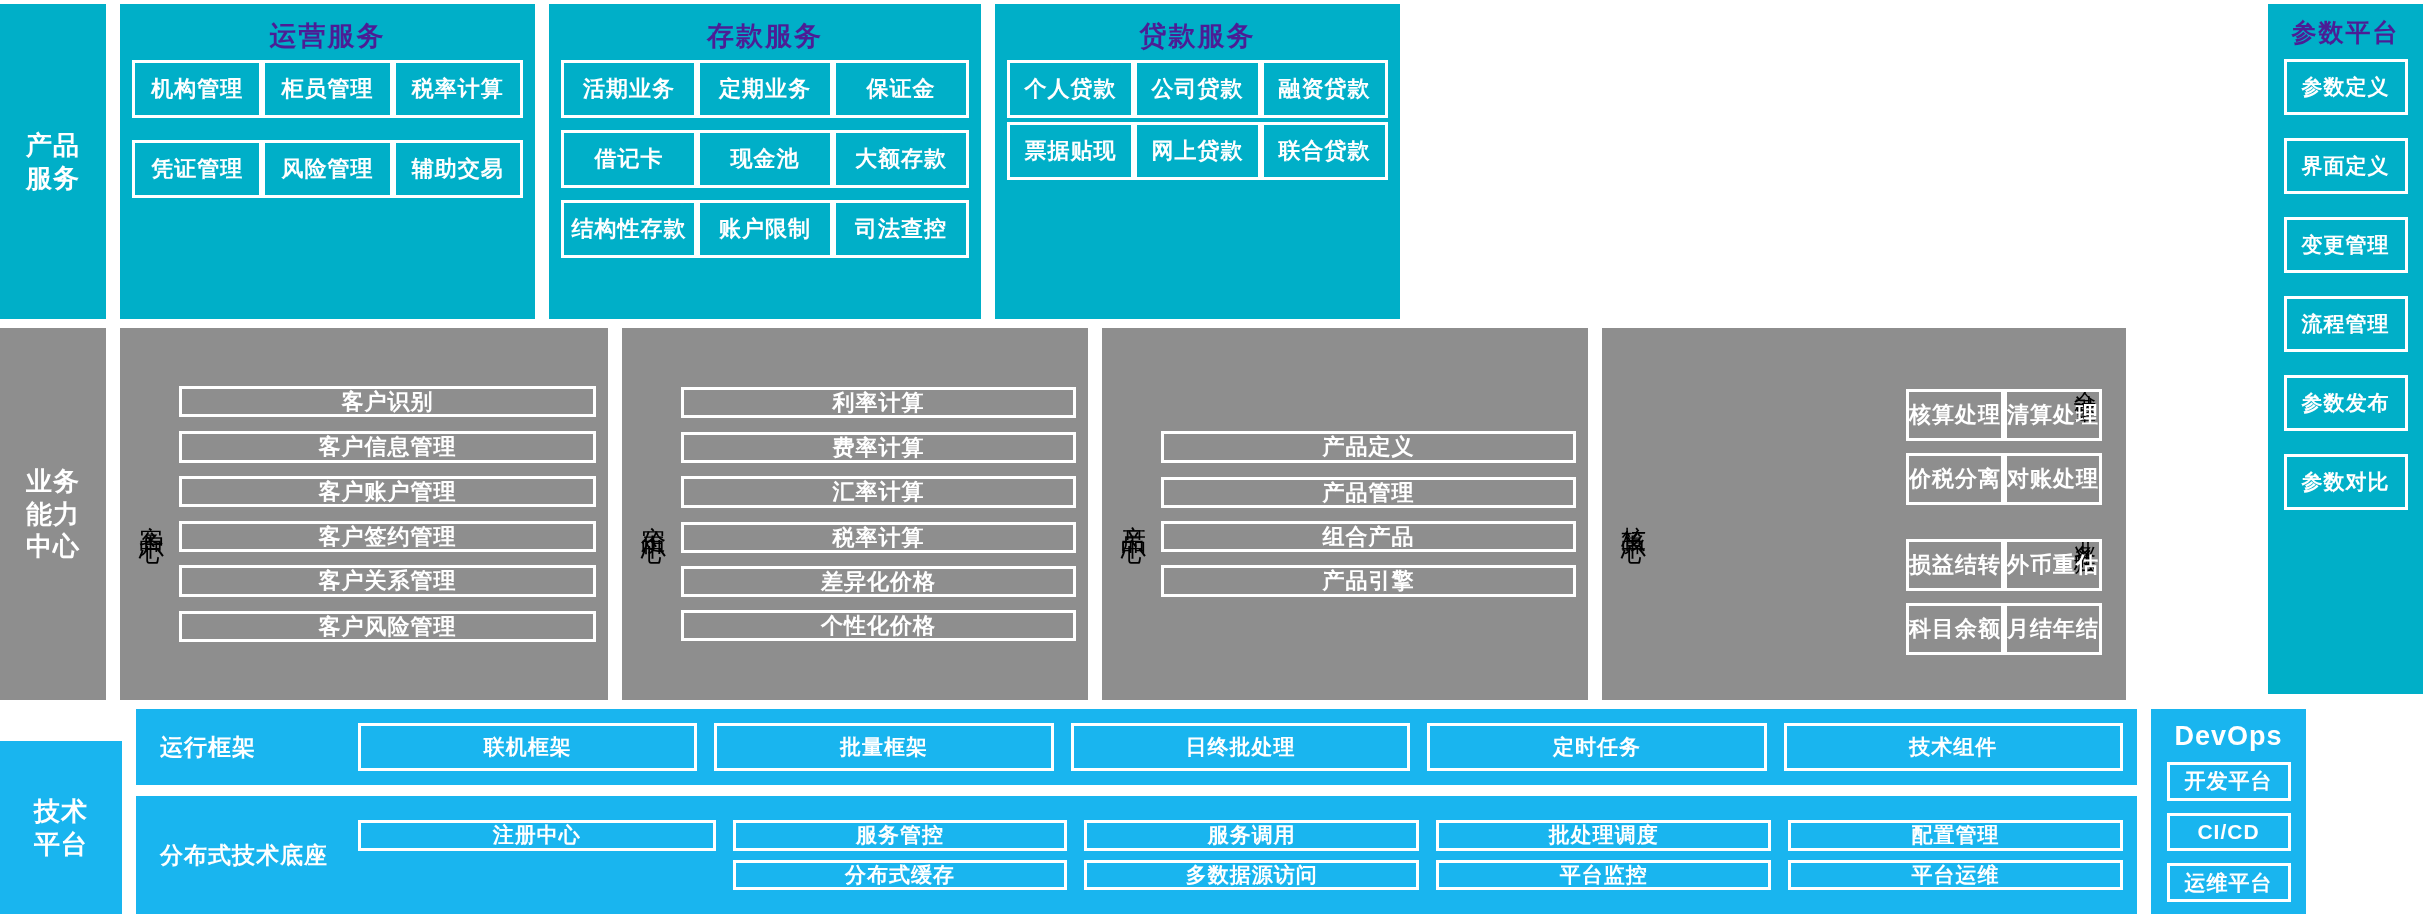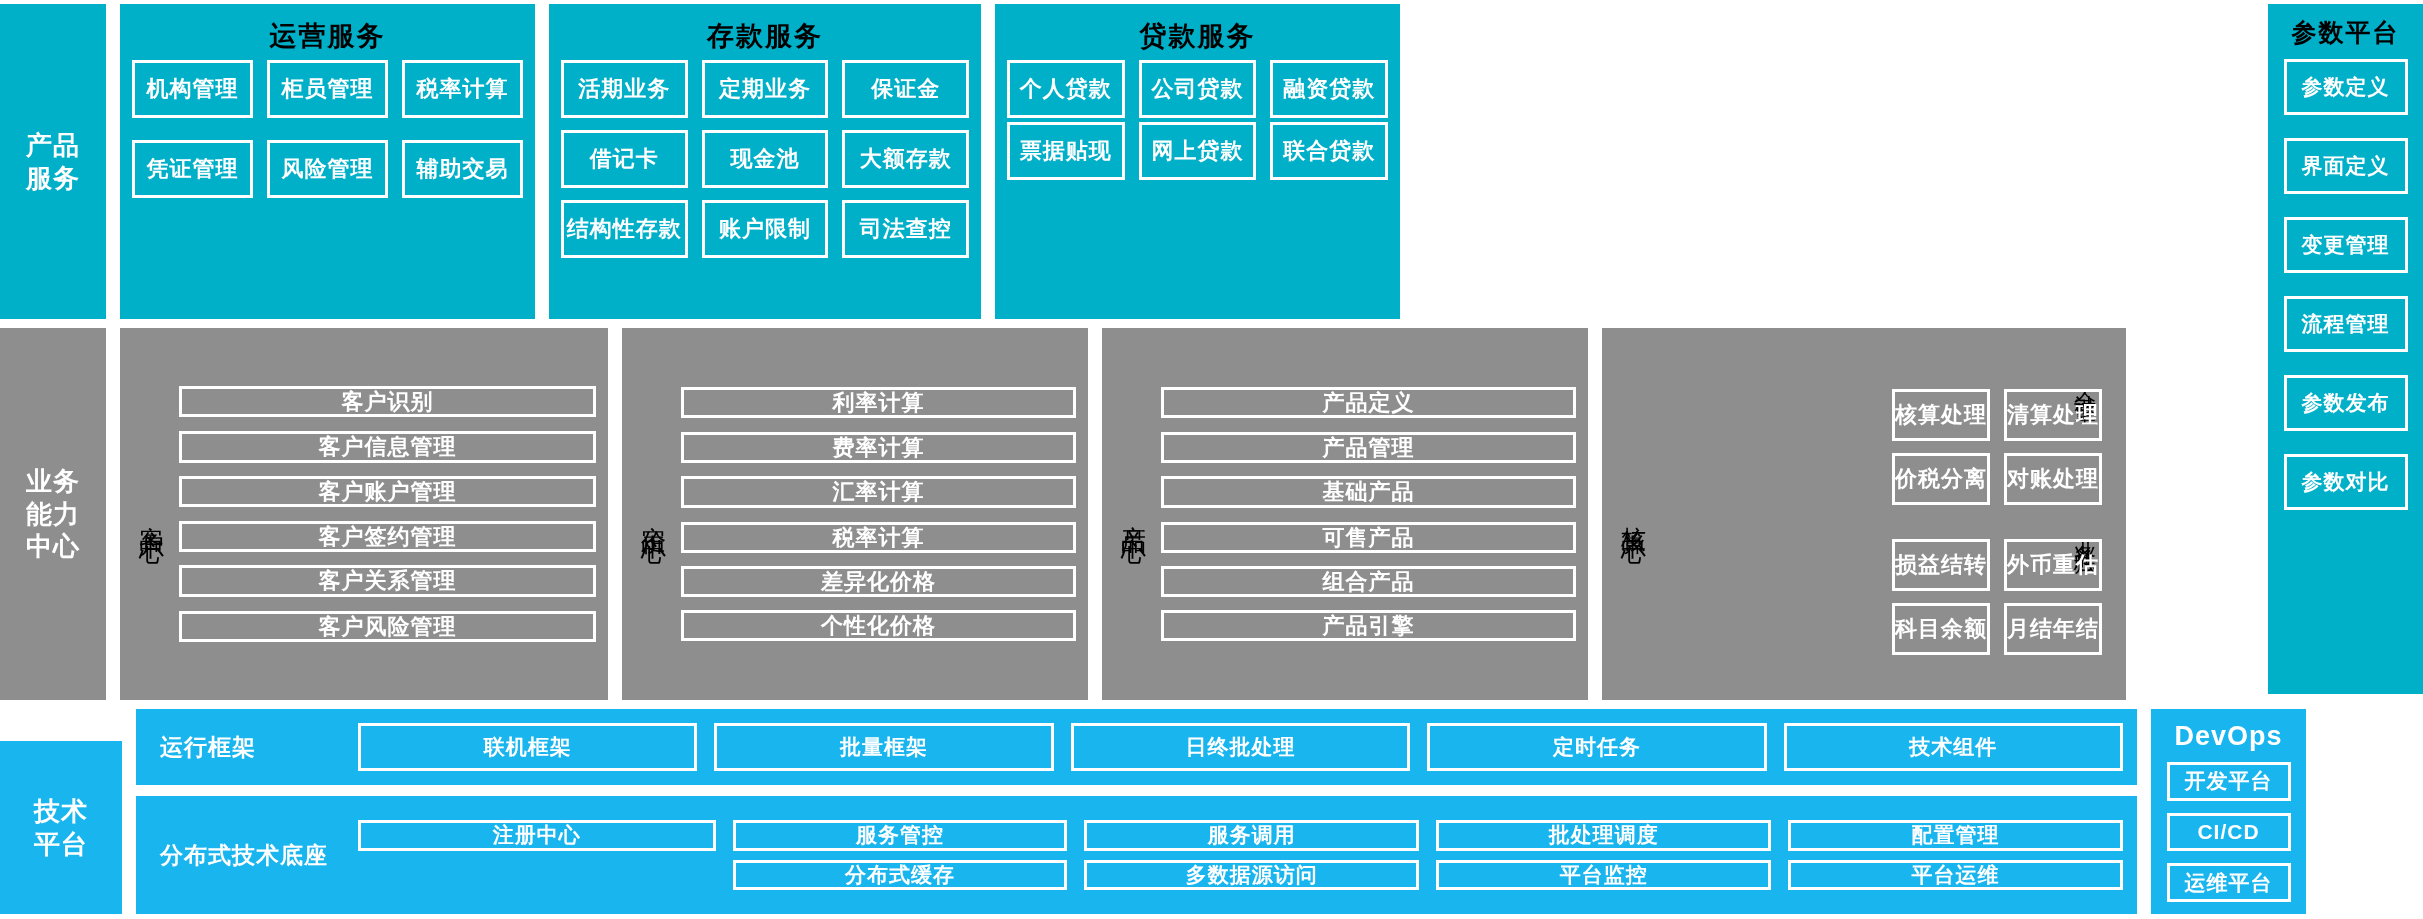--- a/index.html
+++ b/index.html
@@ -56,30 +56,30 @@
   .row1 { display: flex; height: 315px; gap: 14px; padding: 0 0 0 0; }
 
   .r1-left {
     width: 106px; background: #00AFC8;
     font-size: 26px;
   }
   .r1-left span { display: block; }
 
   .panel-teal { background: #00AFC8; display: flex; flex-direction: column; }
   .panel-title {
-    color: #000000; font-weight: bold; font-size: 27px;
+    color: #4c1d95; font-weight: bold; font-size: 27px;
     text-align: center; padding: 14px 0 6px 0; letter-spacing: 2px;
   }
   .panel-body { flex: 1; display: flex; flex-direction: column; justify-content: flex-start; }
 
   .ops-panel   { width: 415px; }
   .dep-panel   { width: 432px; }
   .loan-panel  { width: 405px; }
 
-  .grid-row { display: flex; gap: 14px; padding: 0 12px; }
+  .grid-row { display: flex; gap: 0; padding: 0 12px; }
   .ops-panel .grid-row { margin-bottom: 22px; }
   .ops-panel .tile { flex: 1; height: 58px; font-size: 22px; }
 
   .dep-panel .grid-row { margin-bottom: 12px; }
   .dep-panel .tile { flex: 1; height: 58px; font-size: 22px; }
 
   .loan-panel .grid-row { margin-bottom: 4px; }
   .loan-panel .tile { flex: 1; height: 58px; font-size: 22px; }
 
   
@@ -279,24 +279,20 @@
         </div>
       </div>
     </div>
 
     <div class="center-box prod-center">
       <div class="vert-label">产品中心</div>
       <div class="center-inner">
         <div class="grid-row">
           <div class="tile">产品定义</div>
           <div class="tile">产品管理</div>
-        </div>
-        <div class="grid-row">
-          <div class="tile">基础产品</div>
-          <div class="tile">可售产品</div>
         </div>
         <div class="grid-row">
           <div class="tile" style="height:78px">组合产品</div>
         </div>
         <div class="grid-row">
           <div class="tile" style="height:78px">产品引擎</div>
         </div>
       </div>
     </div>
 

